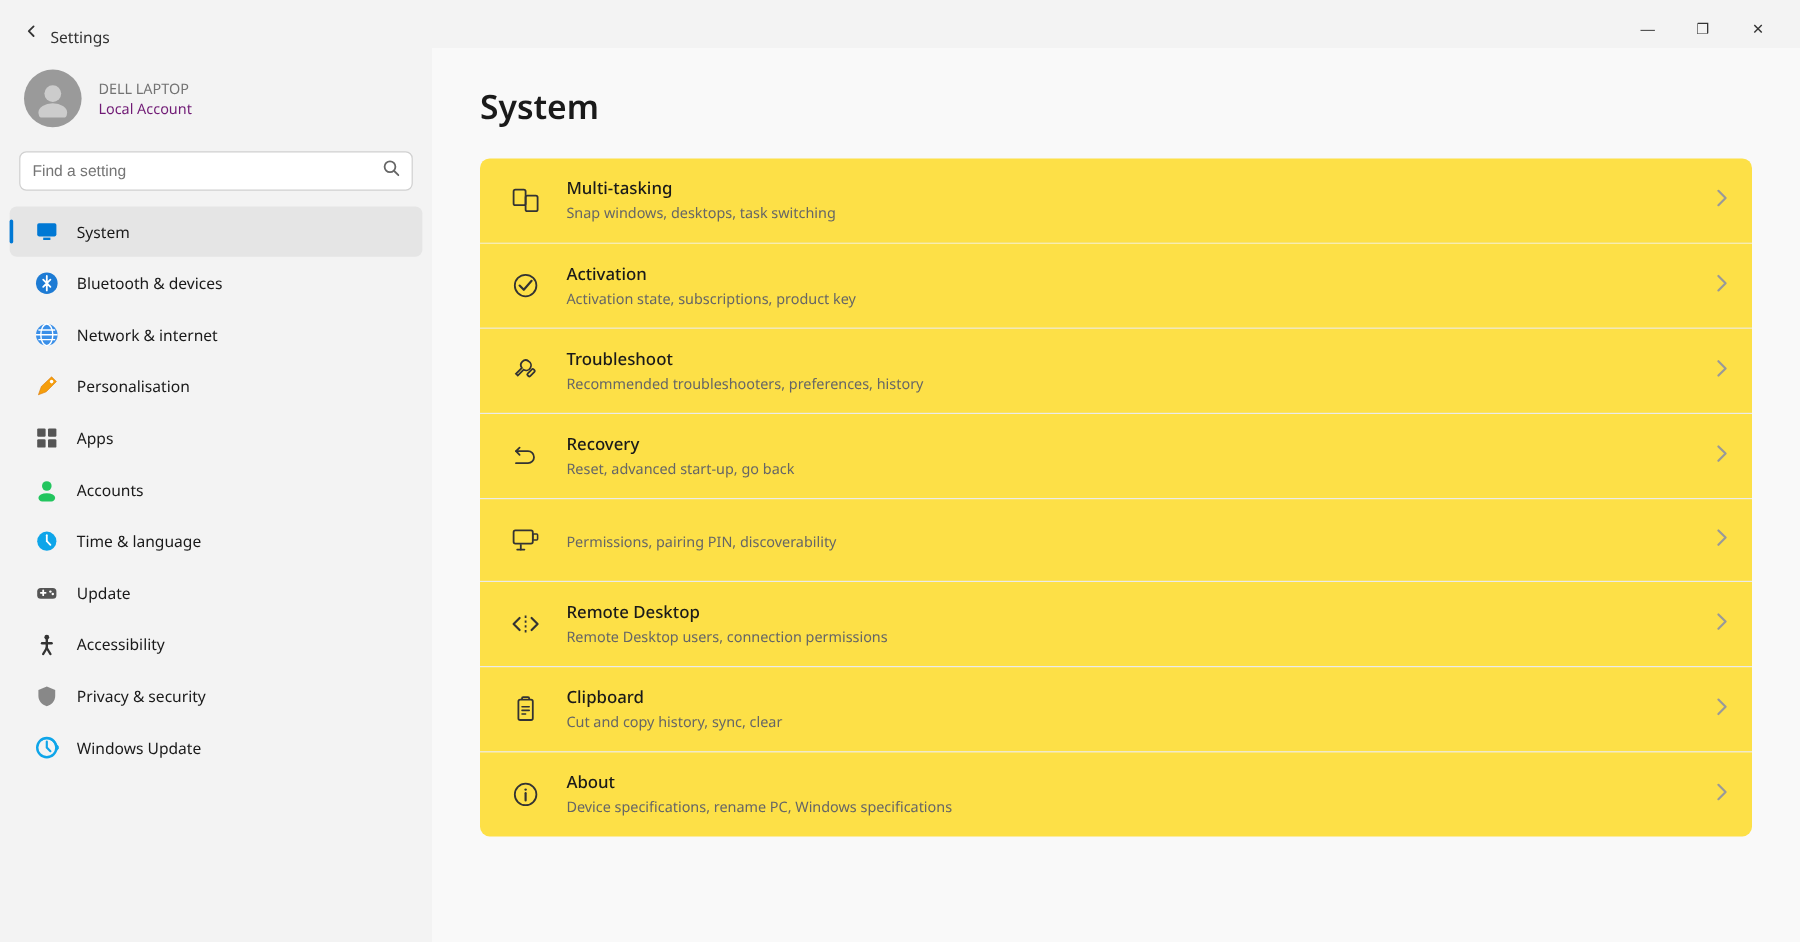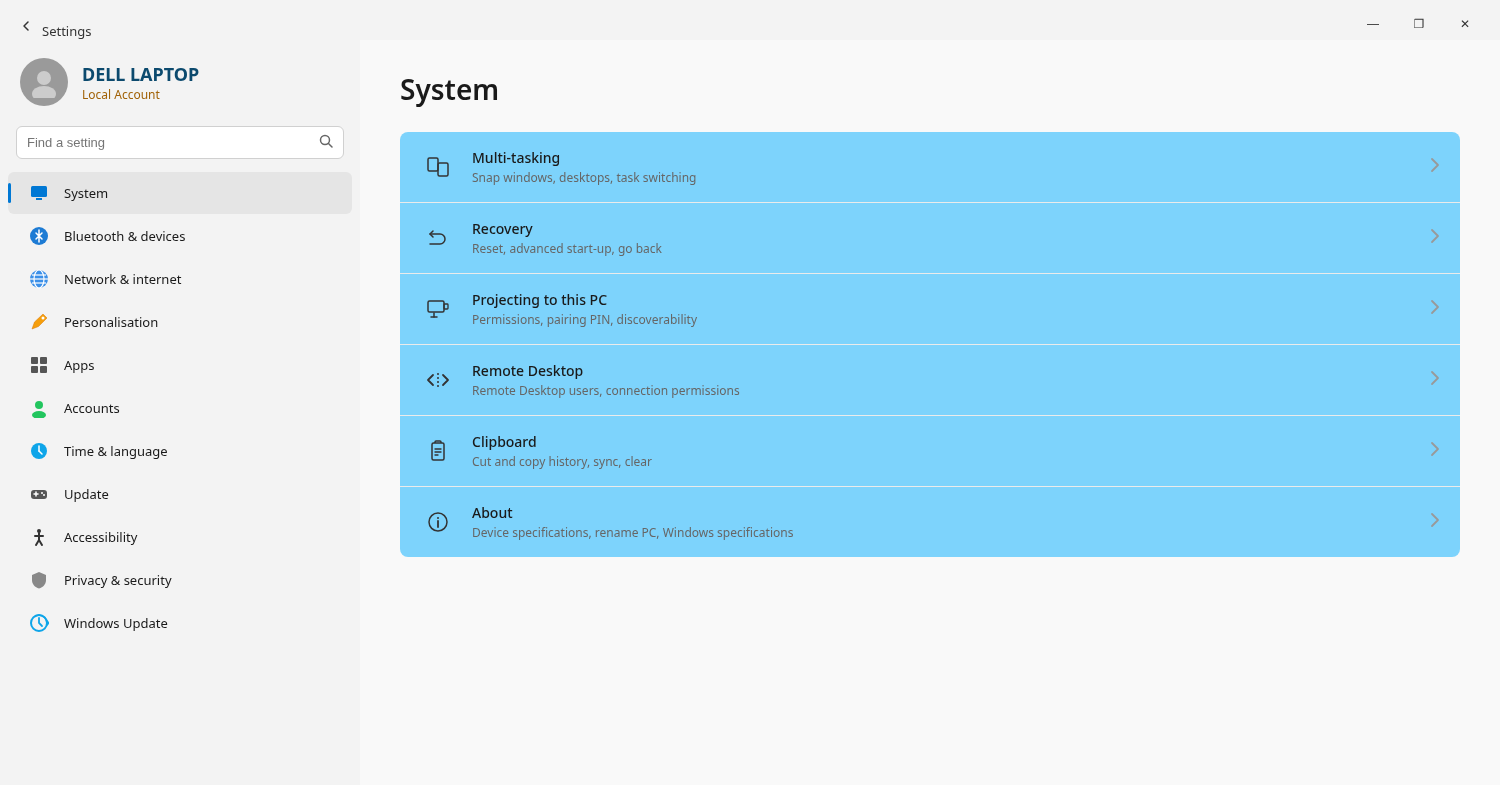--- a/index.html
+++ b/index.html
@@ -80,22 +80,22 @@
     }
     .user-avatar {
       width: 48px; height: 48px;
       border-radius: 50%;
       background: #9a9a9a;
       display: flex; align-items: center; justify-content: center;
       flex-shrink: 0;
     }
     .user-avatar svg { color: #e0e0e0; }
     .user-info { display: flex; flex-direction: column; }
-    .user-name { font-size: 18px; font-weight: 700; color: #0c4a6e; }
-    .user-type { font-size: 12px; color: #a16207; }
+    .user-name { font-size: 12px; font-weight: 400; color: #737373; }
+    .user-type { font-size: 12px; color: #701a75; }
 
     .search-box {
       margin: 4px 16px 12px 16px;
       display: flex;
       align-items: center;
       background: white;
       border: 1px solid #d0d0d0;
       border-radius: 6px;
       padding: 6px 10px;
       gap: 21px;
@@ -162,21 +162,21 @@
 
     .settings-list {
       display: flex;
       flex-direction: column;
       gap: 0;
     }
 
     .settings-item {
       display: flex;
       align-items: center;
-      background: #7dd3fc;
+      background: #fde047;
       padding: 16px 20px;
       cursor: pointer;
       border-bottom: 1px solid #ebebeb;
       gap: 16px;
       transition: background 0.1s;
     }
     .settings-item:first-child { border-radius: 8px 8px 0 0; }
     .settings-item:last-child { border-radius: 0 0 8px 8px; border-bottom: none; }
     .settings-item:only-child { border-radius: 8px; }
 
@@ -399,21 +399,55 @@
           <div class="settings-item-label">Multi-tasking</div>
           <div class="settings-item-desc">Snap windows, desktops, task switching</div>
         </div>
         <span class="settings-item-arrow">
           <svg width="10" height="16" viewBox="0 0 10 16" fill="none">
             <path d="M2 2l6 6-6 6" stroke="#999" stroke-width="1.8" stroke-linecap="round" stroke-linejoin="round"></path>
           </svg>
         </span>
       </div>
 
-
+      <div class="settings-item">
+        <div class="settings-item-icon">
+          <svg width="24" height="24" viewBox="0 0 24 24" fill="none">
+            <circle cx="12" cy="12" r="9" stroke="#333" stroke-width="1.5" fill="none"></circle>
+            <path d="M7 12l3.5 3.5L17 8" stroke="#333" stroke-width="1.8" stroke-linecap="round" stroke-linejoin="round"></path>
+          </svg>
+        </div>
+        <div class="settings-item-text">
+          <div class="settings-item-label">Activation</div>
+          <div class="settings-item-desc">Activation state, subscriptions, product key</div>
+        </div>
+        <span class="settings-item-arrow">
+          <svg width="10" height="16" viewBox="0 0 10 16" fill="none">
+            <path d="M2 2l6 6-6 6" stroke="#999" stroke-width="1.8" stroke-linecap="round" stroke-linejoin="round"></path>
+          </svg>
+        </span>
+      </div>
+
+      <div class="settings-item">
+        <div class="settings-item-icon">
+          <svg width="24" height="24" viewBox="0 0 24 24" fill="none">
+            <path d="M14.5 4a4 4 0 0 0-5.6 5.6L4 14.5 5.5 16l4.9-4.9A4 4 0 0 0 14.5 4z" stroke="#333" stroke-width="1.5" fill="none" stroke-linecap="round"></path>
+            <rect x="13" y="15" width="7" height="3" rx="1" transform="rotate(-45 13 15)" stroke="#333" stroke-width="1.5" fill="none"></rect>
+          </svg>
+        </div>
+        <div class="settings-item-text">
+          <div class="settings-item-label">Troubleshoot</div>
+          <div class="settings-item-desc">Recommended troubleshooters, preferences, history</div>
+        </div>
+        <span class="settings-item-arrow">
+          <svg width="10" height="16" viewBox="0 0 10 16" fill="none">
+            <path d="M2 2l6 6-6 6" stroke="#999" stroke-width="1.8" stroke-linecap="round" stroke-linejoin="round"></path>
+          </svg>
+        </span>
+      </div>
 
       <div class="settings-item">
         <div class="settings-item-icon">
           <svg width="24" height="24" viewBox="0 0 24 24" fill="none">
             <path d="M4 8h10a5 5 0 1 1 0 10H4" stroke="#333" stroke-width="1.5" stroke-linecap="round" fill="none"></path>
             <path d="M7 5L4 8l3 3" stroke="#333" stroke-width="1.5" stroke-linecap="round" stroke-linejoin="round" fill="none"></path>
           </svg>
         </div>
         <div class="settings-item-text">
           <div class="settings-item-label">Recovery</div>
@@ -429,21 +463,20 @@
       <div class="settings-item">
         <div class="settings-item-icon">
           <svg width="24" height="24" viewBox="0 0 24 24" fill="none">
             <rect x="2" y="4" width="16" height="11" rx="1.5" stroke="#333" stroke-width="1.5" fill="none"></rect>
             <rect x="18" y="7" width="4" height="5" rx="0.8" stroke="#333" stroke-width="1.3" fill="none"></rect>
             <line x1="8" y1="16" x2="8" y2="20" stroke="#333" stroke-width="1.5" stroke-linecap="round"></line>
             <line x1="5" y1="20" x2="11" y2="20" stroke="#333" stroke-width="1.5" stroke-linecap="round"></line>
           </svg>
         </div>
         <div class="settings-item-text">
-          <div class="settings-item-label">Projecting to this PC</div>
           <div class="settings-item-desc">Permissions, pairing PIN, discoverability</div>
         </div>
         <span class="settings-item-arrow">
           <svg width="10" height="16" viewBox="0 0 10 16" fill="none">
             <path d="M2 2l6 6-6 6" stroke="#999" stroke-width="1.8" stroke-linecap="round" stroke-linejoin="round"></path>
           </svg>
         </span>
       </div>
 
       <div class="settings-item">

